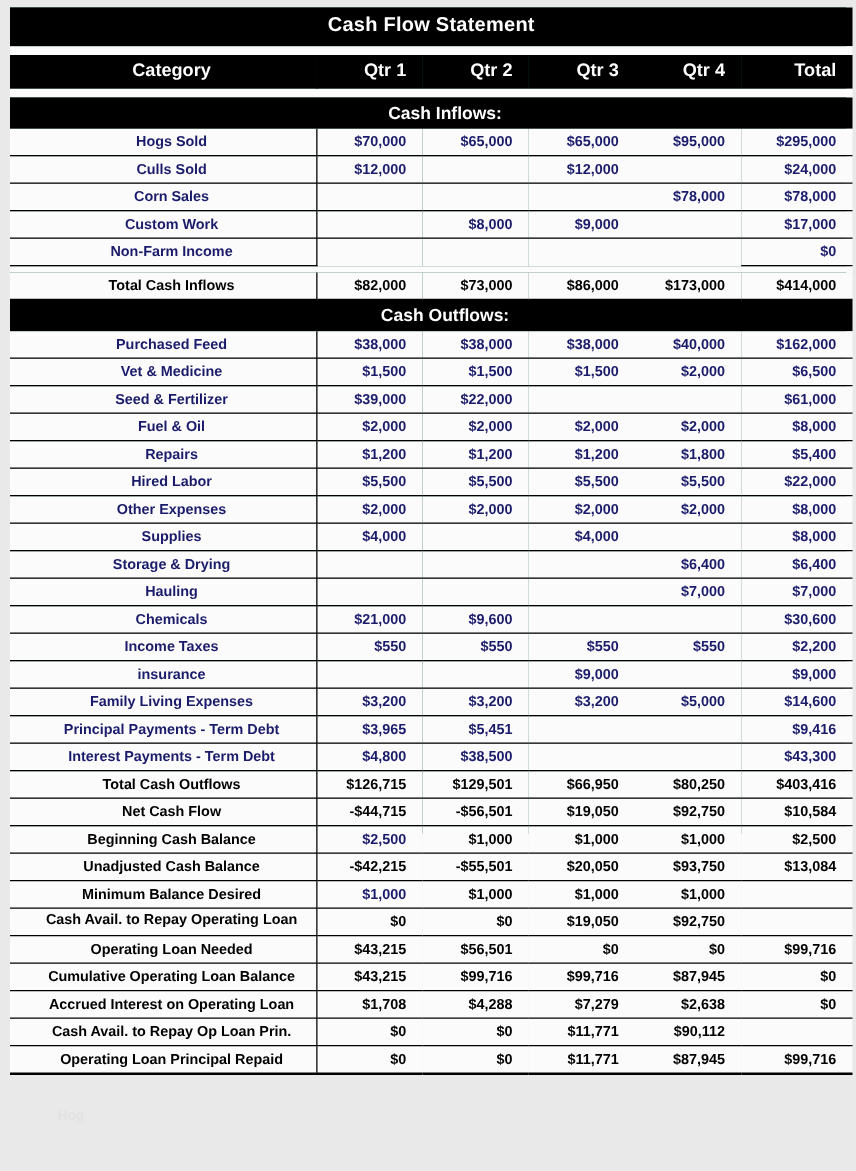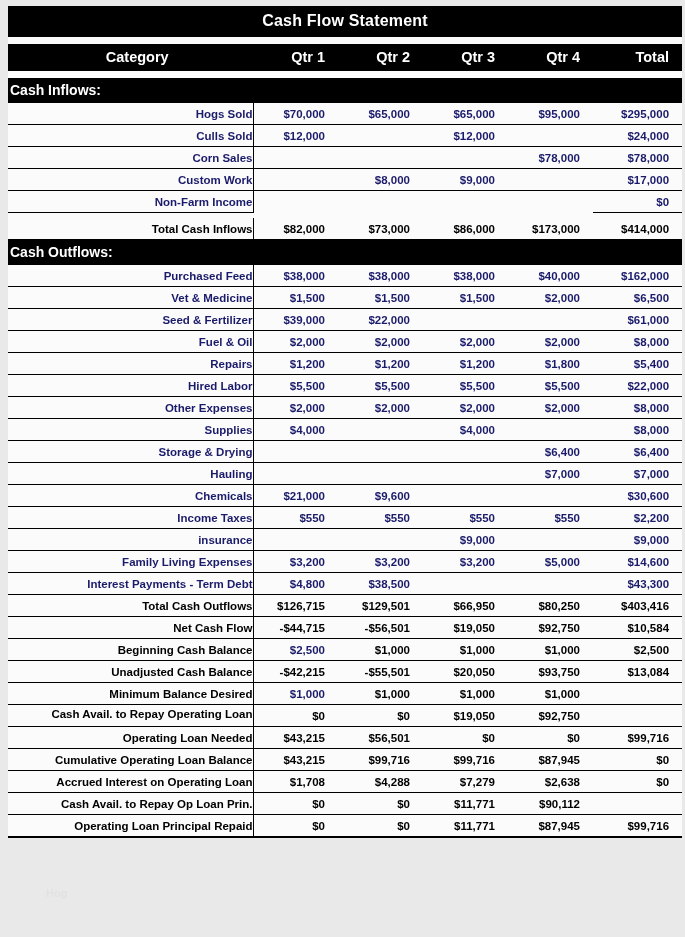--- a/index.html
+++ b/index.html
@@ -41,34 +41,34 @@
     font-size:14.5px;font-weight:bold;
     padding:5px 0 6px 0;
   }
   .col-head td.lbl{text-align:center;margin-left:36px;}
   .col-head td.num{text-align:right;padding-right:13px;}
 
   
   .section td{
     background:#000;color:#fff;
     font-size:14px;font-weight:bold;
-    padding:4px 0 5px 2px;
-    text-align:left;
+    padding:4px 0 5px 22px;
+    text-align:center;
   }
 
   
   tr.row td{
     font-size:11.5px;
     padding:2px 0 2px 0;
     height:17px;
     background:#fbfbfb;
   }
   td.lbl{
     padding-left:14px !important;
-    text-align:right;
+    text-align:center;
     white-space:normal;
     border-right:1px solid #000;
   }
   td.num{
     text-align:right;
     padding-right:13px !important;
   }
   td.num.u{border-bottom:1px solid #000;}
   td.lbl.u{border-bottom:1px solid #000;}
 
@@ -283,20 +283,28 @@
         </tr>
         <tr class="row">
           <td class="lbl u inp">Family Living Expenses</td>
           <td class="num u inp">$3,200</td>
           <td class="num u inp">$3,200</td>
           <td class="num u inp">$3,200</td>
           <td class="num u inp">$5,000</td>
           <td class="num u inp">$14,600</td>
         </tr>
         <tr class="row">
+          <td class="lbl u inp">Principal Payments - Term Debt</td>
+          <td class="num u inp">$3,965</td>
+          <td class="num u inp">$5,451</td>
+          <td class="num u inp"></td>
+          <td class="num u inp"></td>
+          <td class="num u inp">$9,416</td>
+        </tr>
+        <tr class="row">
           <td class="lbl u inp">Interest Payments - Term Debt</td>
           <td class="num u inp">$4,800</td>
           <td class="num u inp">$38,500</td>
           <td class="num u inp"></td>
           <td class="num u inp"></td>
           <td class="num u inp">$43,300</td>
         </tr>
         <tr class="row">
           <td class="lbl u calc">Total Cash Outflows</td>
           <td class="num u calc">$126,715</td>

